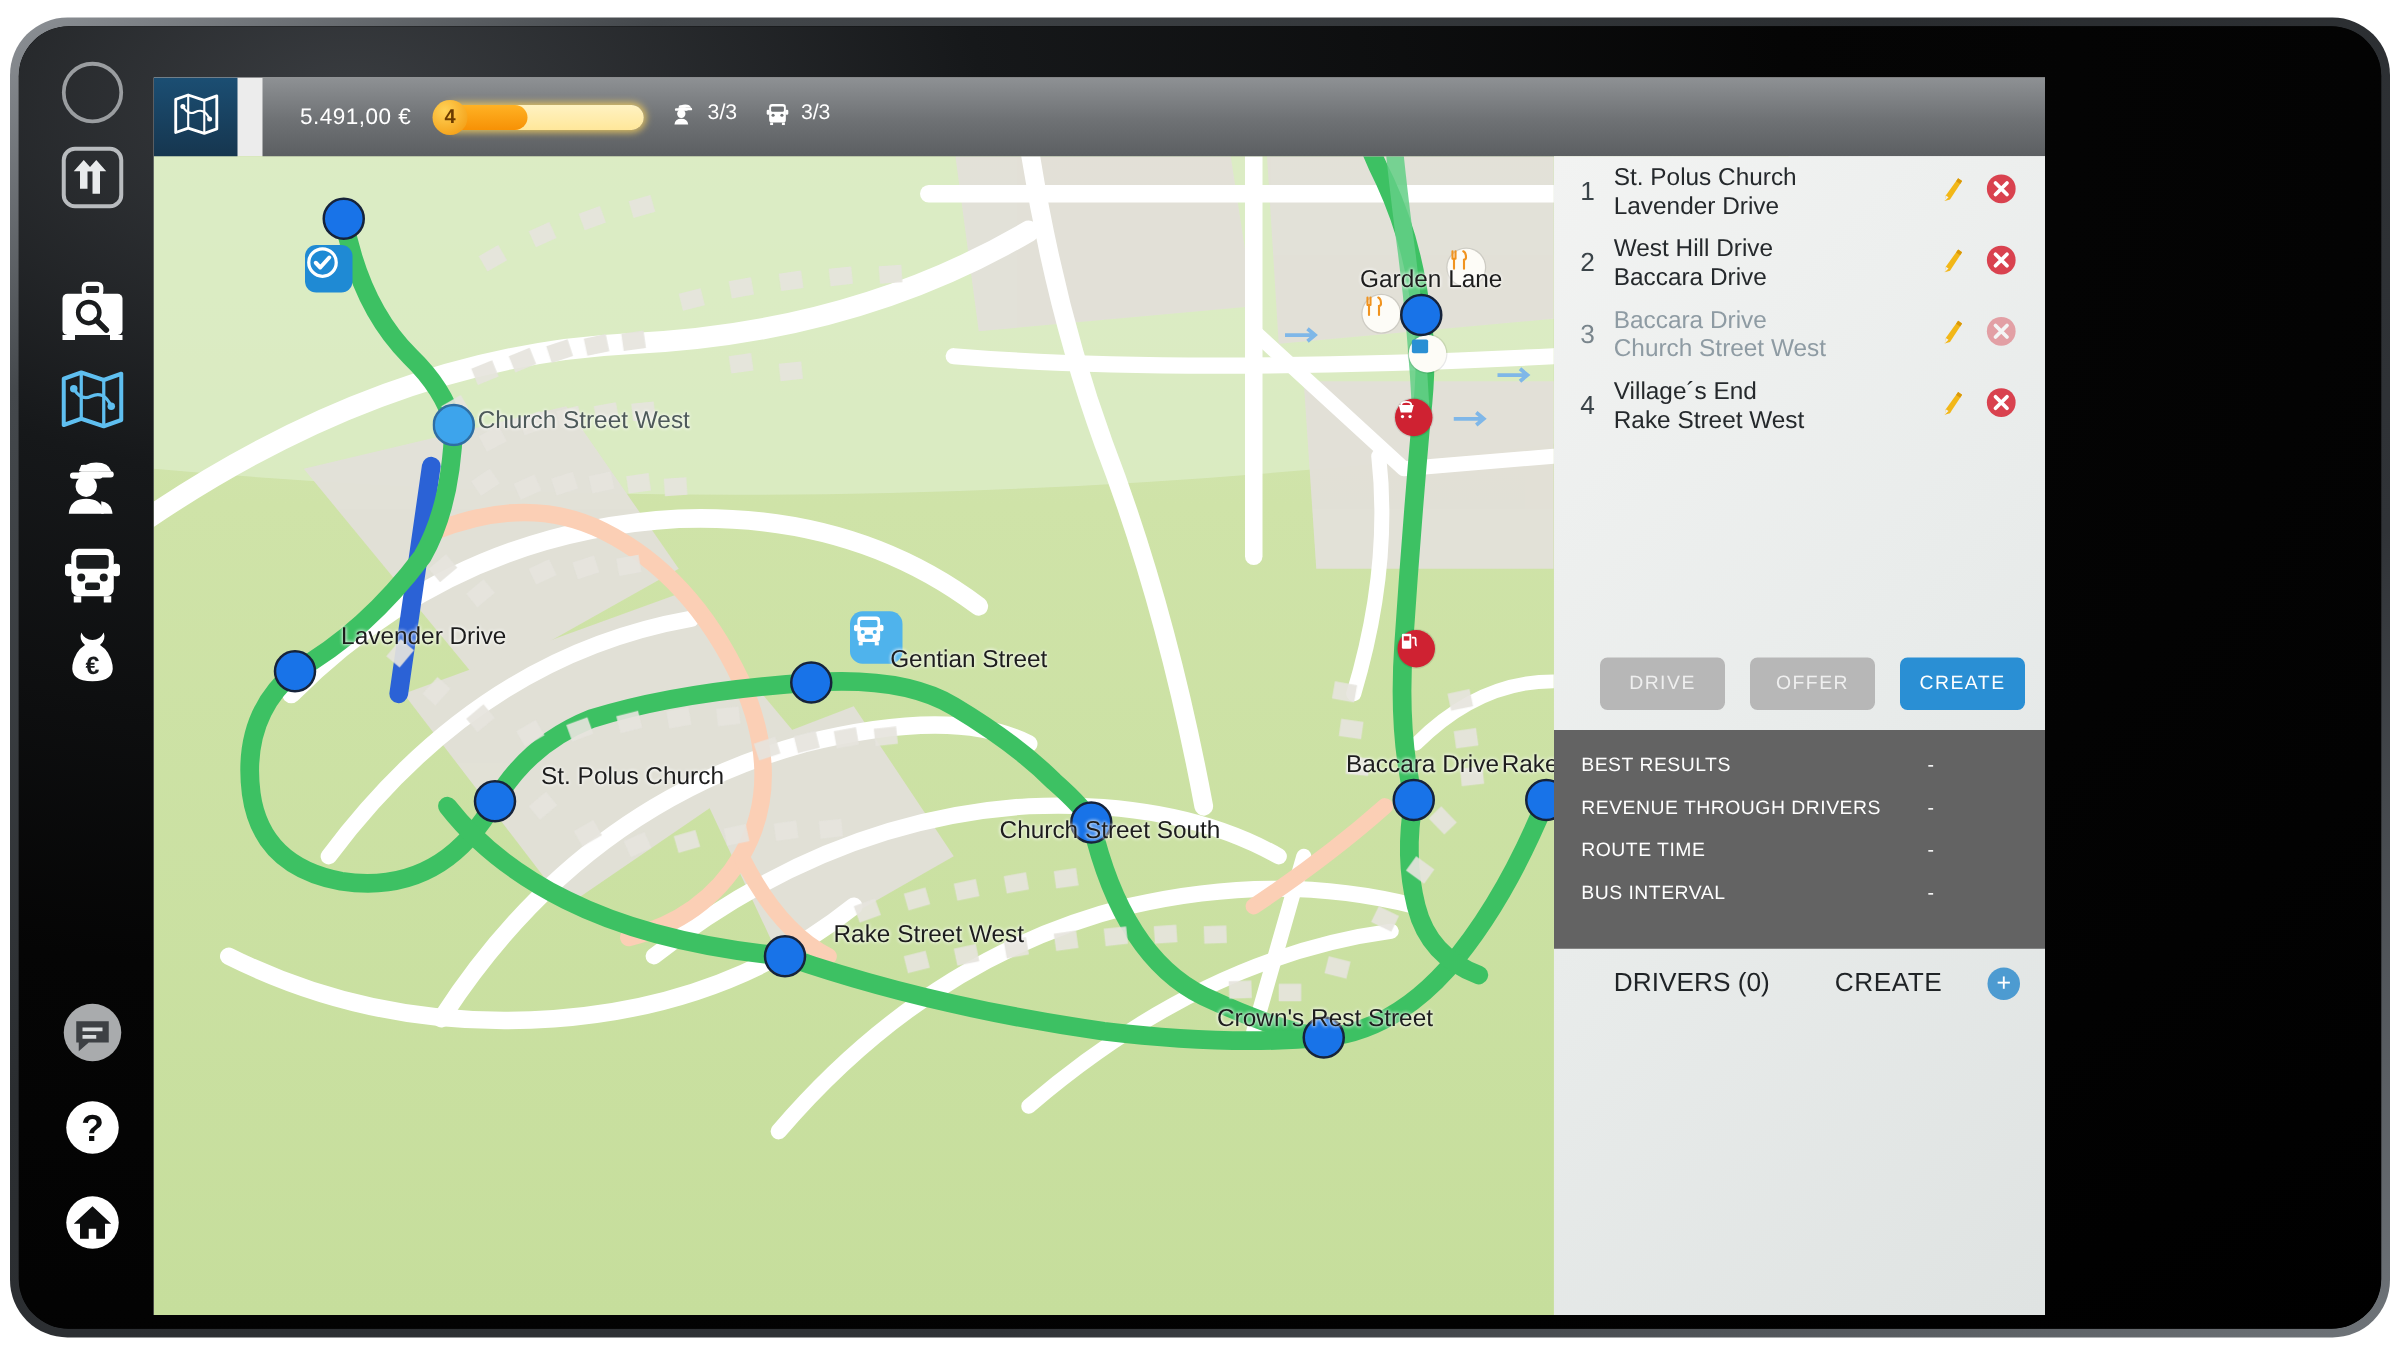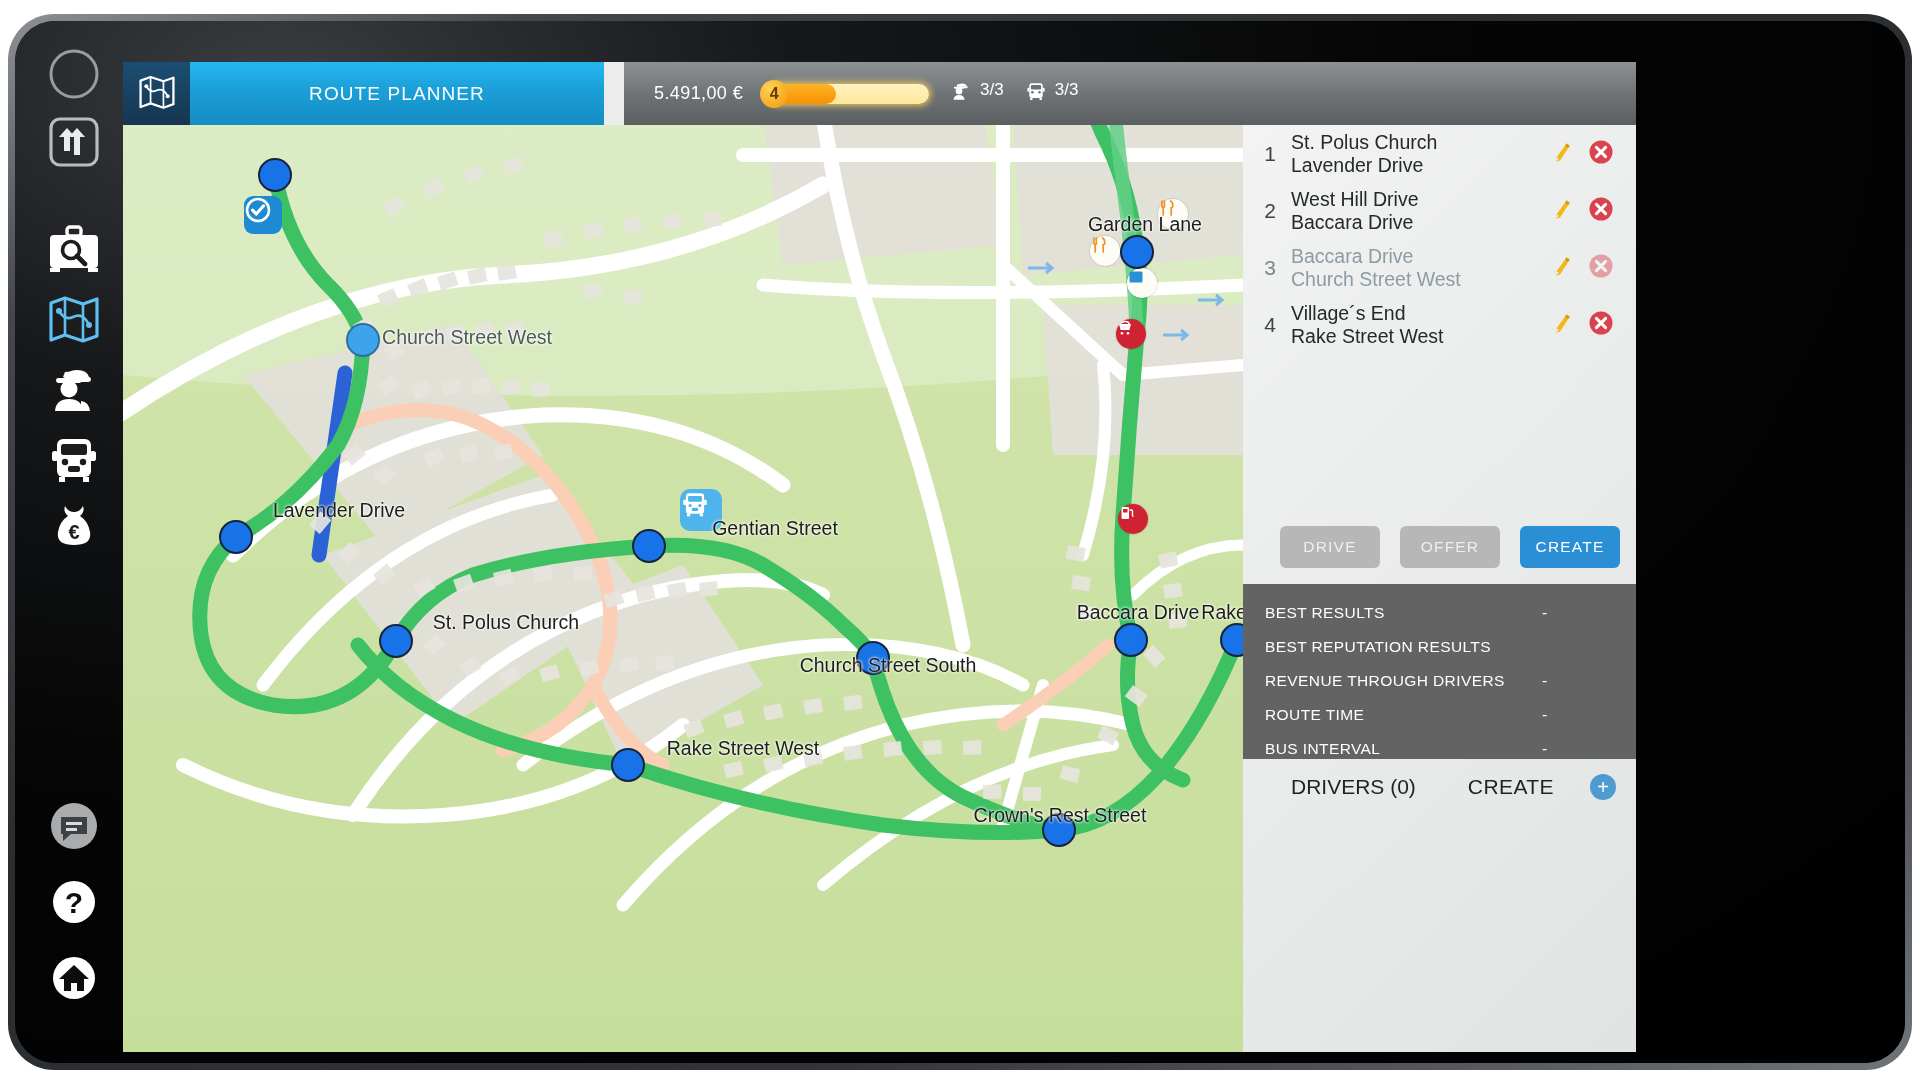--- a/index.html
+++ b/index.html
@@ -371,23 +371,20 @@
           <div class="tb-logo">
             <span>
               <svg width="40" height="40" viewBox="0 0 56 56">
                 <path d="M5 12 L19 7 L37 13 L51 8 V45 L37 50 L19 44 L5 49 Z" fill="none" stroke="#ffffff" stroke-width="3.2" stroke-linejoin="round"></path>
                 <path d="M19 7 V44 M37 13 V50" stroke="#ffffff" stroke-width="2.4"></path>
                 <circle cx="13" cy="20" r="2.8" fill="#ffffff"></circle>
                 <circle cx="43" cy="34" r="2.8" fill="#ffffff"></circle>
                 <path d="M13 20 q6 10 14 6 q10 -5 16 8" fill="none" stroke="#ffffff" stroke-width="2.4"></path>
               </svg>
             </span>
-          </div>
-          <div class="tb-tab tb-tab-1">
-            <span>ROUTE PLANNER</span>
           </div>
           <div class="tb-status">
             <span class="money">5.491,00 €</span>
             <div class="xpbar">
               <div class="fill" style="width: 42%;"></div>
               <div class="lvl">4</div>
             </div>
             <div class="counter">
               <span>
                 <svg width="24" height="22" viewBox="0 0 56 56">
@@ -750,24 +747,20 @@
             <button class="btn grey">OFFER</button>
             <button class="btn blue">CREATE</button>
           </div>
 
           <div class="rp-stats" id="rp-stats">
               <div class="stat-row">
                 <span class="stat-label">BEST RESULTS</span>
                 <span class="stat-val">-</span>
               </div>
               <div class="stat-row">
-                <span class="stat-label">BEST REPUTATION RESULTS</span>
-                <span class="stat-val"></span>
-              </div>
-              <div class="stat-row">
                 <span class="stat-label">REVENUE THROUGH DRIVERS</span>
                 <span class="stat-val">-</span>
               </div>
               <div class="stat-row">
                 <span class="stat-label">ROUTE TIME</span>
                 <span class="stat-val">-</span>
               </div>
               <div class="stat-row">
                 <span class="stat-label">BUS INTERVAL</span>
                 <span class="stat-val">-</span>

